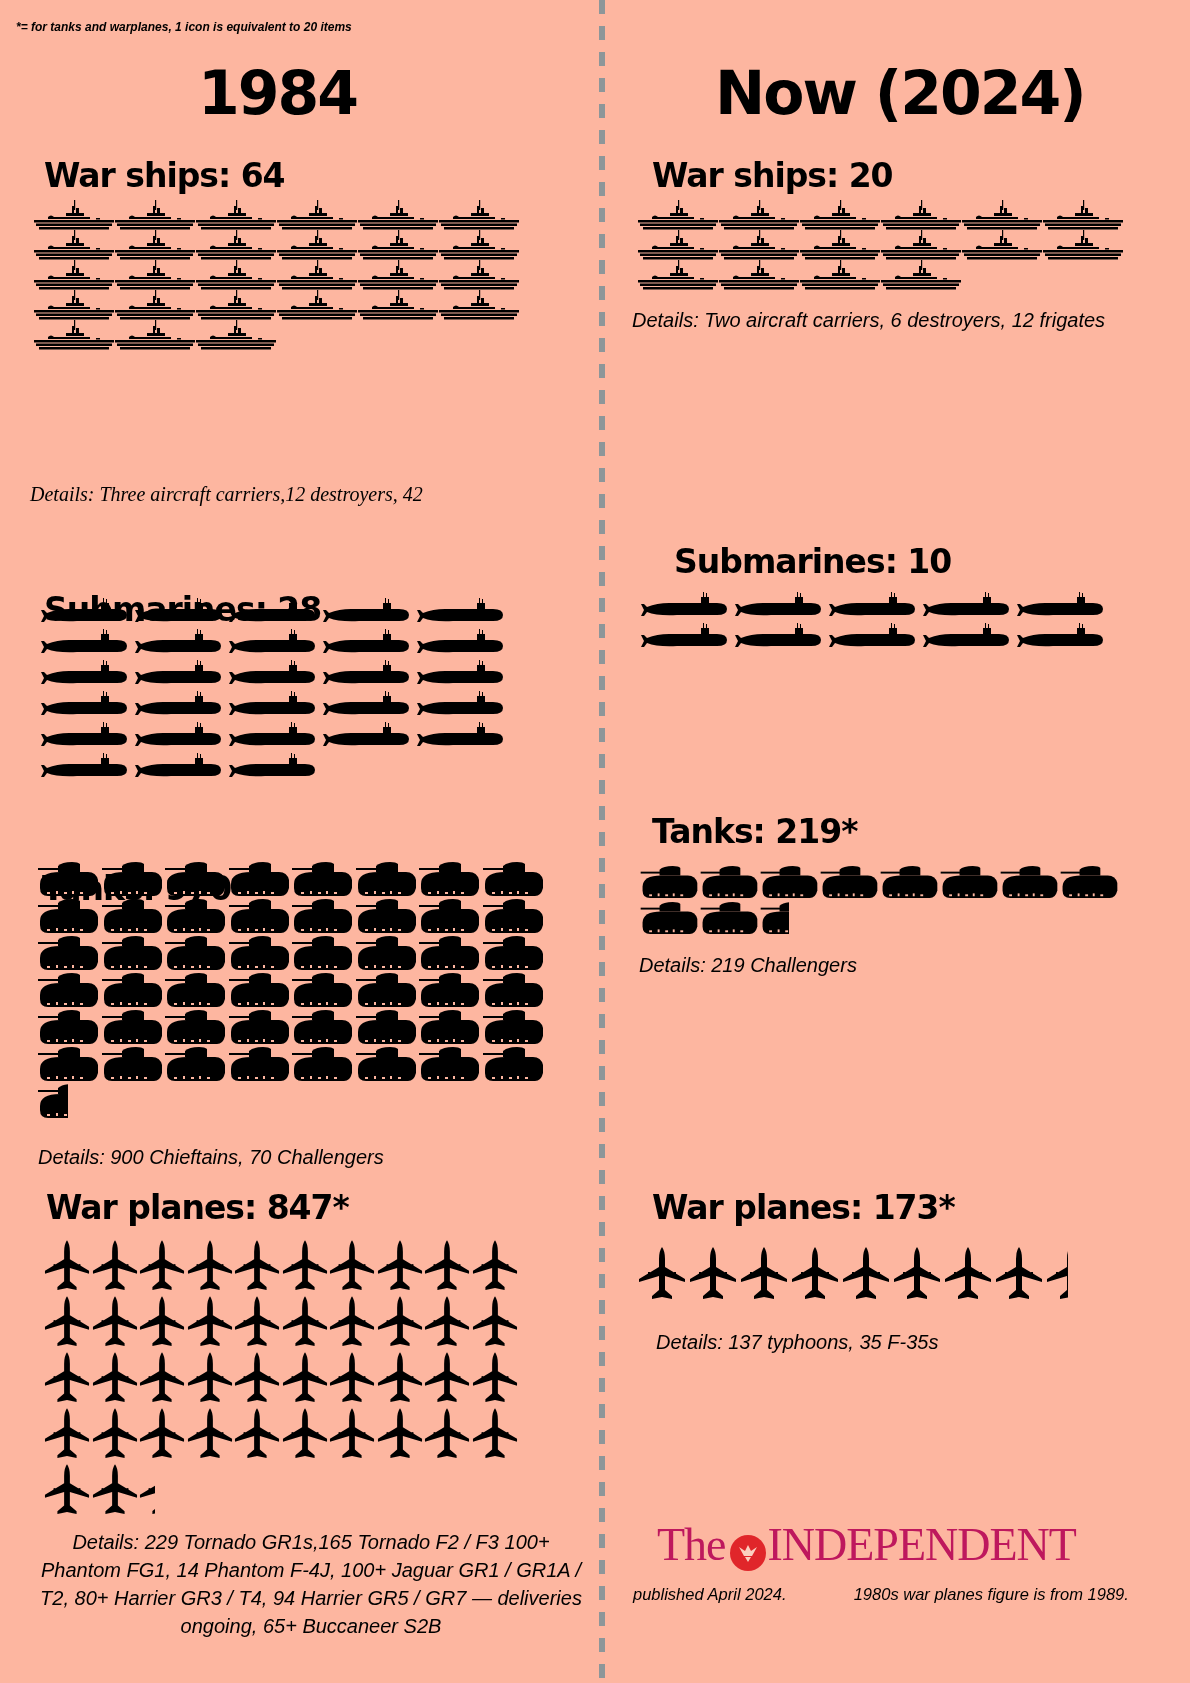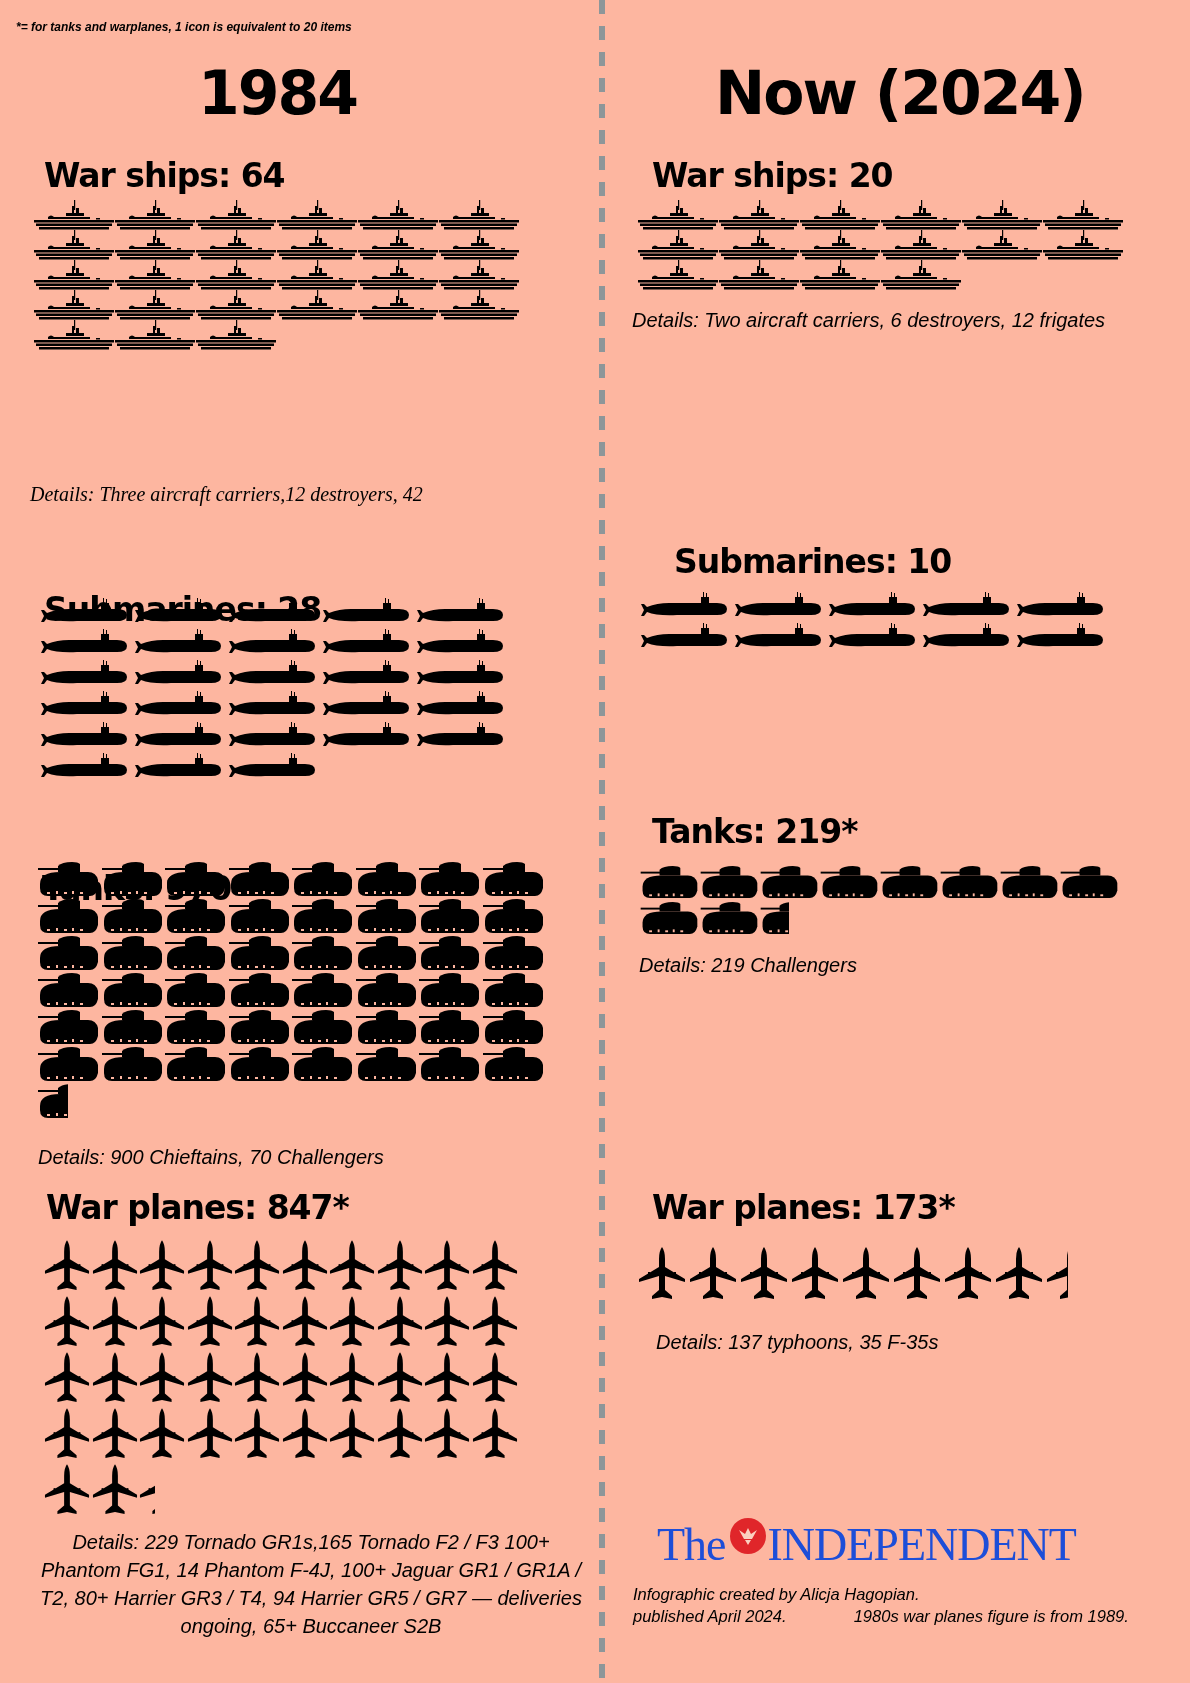--- a/index.html
+++ b/index.html
@@ -22,22 +22,22 @@
   .sec-title {
     position:absolute; font-family:"DejaVu Sans", sans-serif; font-weight:bold;
     font-size:33px; letter-spacing:-1px; line-height:40px; white-space:nowrap;
   }
   .grid { position:absolute; display:flex; flex-wrap:wrap; align-content:flex-start; }
   .icon { display:block; flex:0 0 auto; }
   .details {
     position:absolute; font-style:italic; font-size:20px; line-height:28px;
   }
   .logo {
-    position:absolute; left:657px; top:1518px; display:flex; align-items:flex-start;
-    font-family:"Liberation Serif", serif; font-size:46px; color:#1d4ed8; letter-spacing:-1px;
+    position:absolute; left:657px; top:1518px; display:flex; align-items:flex-end;
+    font-family:"Liberation Serif", serif; font-size:46px; color:#be185d; letter-spacing:-1px;
   }
   .logo .eagle { width:36px; height:36px; border-radius:50%; background:#e0262a; margin:0 2px 0 4px;
     display:flex; align-items:center; justify-content:center; }
   .credits { position:absolute; left:633px; top:1583px; font-style:italic; font-size:16.5px; line-height:22px; }
 </style>
 </head>
 <body>
 
 <svg width="0" height="0" style="position:absolute">
   <defs>
@@ -705,19 +705,18 @@
   <span>The</span>
   <span class="eagle">
     <svg width="24" height="24" viewBox="0 0 24 24">
         <path d="M3 6 l6 4 l3 -6 l3 6 l6 -4 l-5 9 h-8z M9 16 h6 l-3 5z" fill="#fbd0c0"></path>
       </svg>
   </span>
   <span>INDEPENDENT</span>
 </div>
 
 <div class="credits">
-  <div>Infographic created by Alicja Hagopian.</div>
   <div>
     <span>published April 2024.</span>
     <span style="display:inline-block;width:58px;"></span>
     <span>1980s war planes figure is from 1989.</span>
   </div>
 </div>
 
 </body></html>

